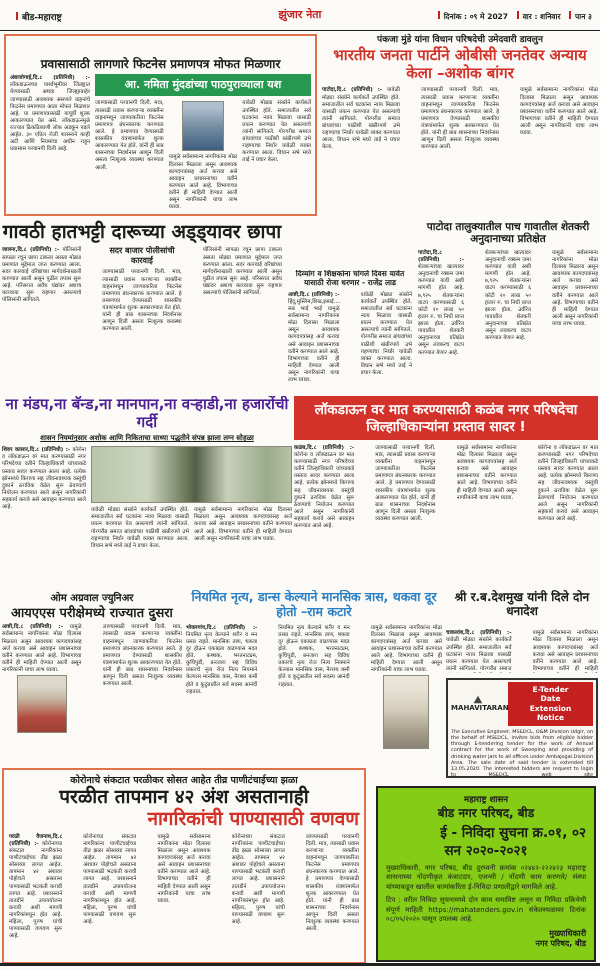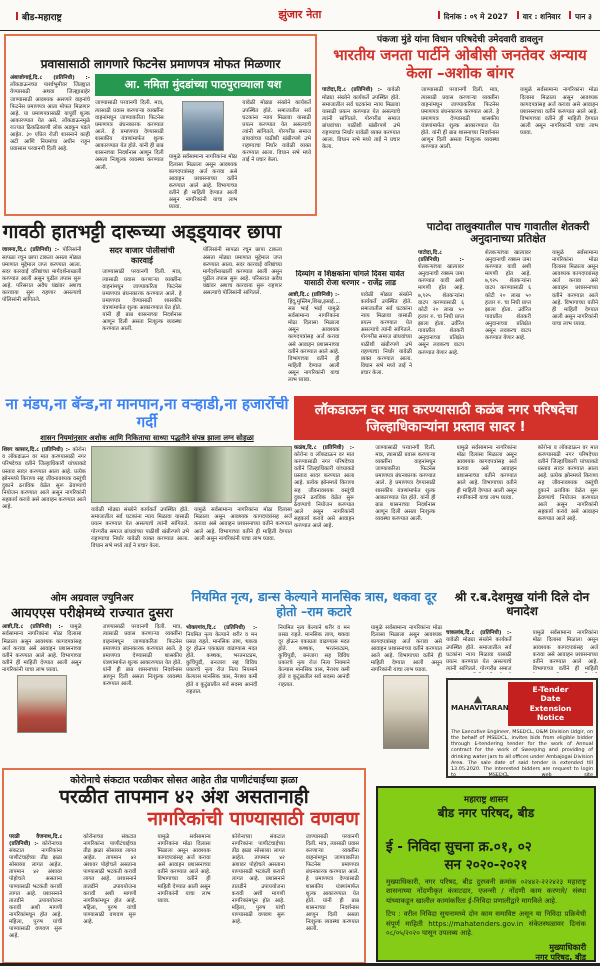--- a/index.html
+++ b/index.html
@@ -48,21 +48,21 @@
   
   .divyang{left:288px;top:234px;width:124px;height:170px;margin-top:36px;}
   .divyang .hl{font-size:7.5px;margin-bottom:3px;}
   .divyang .cols{height:132px;}
   
   .patoda{left:418px;top:218px;width:180px;height:176px;}
   .patoda .hl{font-size:10.5px;margin:2px 0 4px 0;}
   .patoda .cols{height:124px;}
   
   .wedding{left:2px;top:396px;width:290px;height:190px;}
-  .wedding .hl{font-size:15px;color:#3b82f6;margin-bottom:3px;}
+  .wedding .hl{font-size:15px;color:#4c1d95;margin-bottom:3px;}
   .wedding .subhead{font-size:7px;text-decoration:underline;margin-bottom:3px;}
   .wedding .wbody{display:flex;gap:5px;height:118px;}
   .wedding .c1{width:84px;flex:none;}
   .wedding .rblock{flex:1;display:flex;flex-direction:column;gap:3px;}
   .ph-wedding{width:100%;height:57px;
       background:linear-gradient(90deg,#b9c6a8 0%,#cdd5c0 28%,#72805f 46%,#555f47 52%,#c8d0ba 68%,#9cab8c 88%,#b7c3a5 100%);}
   .wedding .subcols{display:flex;gap:5px;flex:1;}
   
   .lockdown{left:294px;top:396px;width:304px;height:190px;}
   .banner{background:#d2322a;color:#fff;font-weight:bold;text-align:center;
@@ -101,21 +101,21 @@
   .parli{left:2px;top:768px;width:364px;height:196px;border:2px solid #e0714a;box-sizing:border-box;padding:3px 5px;}
   .parli .kicker{font-size:9.5px;}
   .parli .hl1{font-size:19px;font-weight:bold;text-align:center;line-height:1.15;}
   .parli .hl2{font-size:19px;font-weight:bold;text-align:right;color:#d2322a;line-height:1.15;margin-bottom:3px;}
   .parli .cols{height:106px;}
   
   .nivida{left:376px;top:786px;width:220px;height:176px;border:2px solid #222;box-sizing:border-box;
           padding:5px 8px;background:#84cc16;}
   .nivida .l1{font-size:8.5px;font-weight:bold;text-align:center;}
   .nivida .l2{font-size:12px;font-weight:bold;text-align:center;}
-  .nivida .l3{font-size:13.5px;font-weight:bold;text-align:left;margin-top:16px;}
+  .nivida .l3{font-size:13.5px;font-weight:bold;text-align:right;margin-top:2px;}
   .nivida .l4{font-size:13.5px;font-weight:bold;text-align:center;margin-bottom:5px;}
   .nivida .para{font-size:7px;line-height:1.35;text-align:justify;margin-bottom:4px;}
   .nivida .sign{font-size:8px;font-weight:bold;text-align:right;margin-top:4px;line-height:1.35;}
 </style>
 </head>
 <body>
 
 <div class="page">
 
   <div class="hdr">

